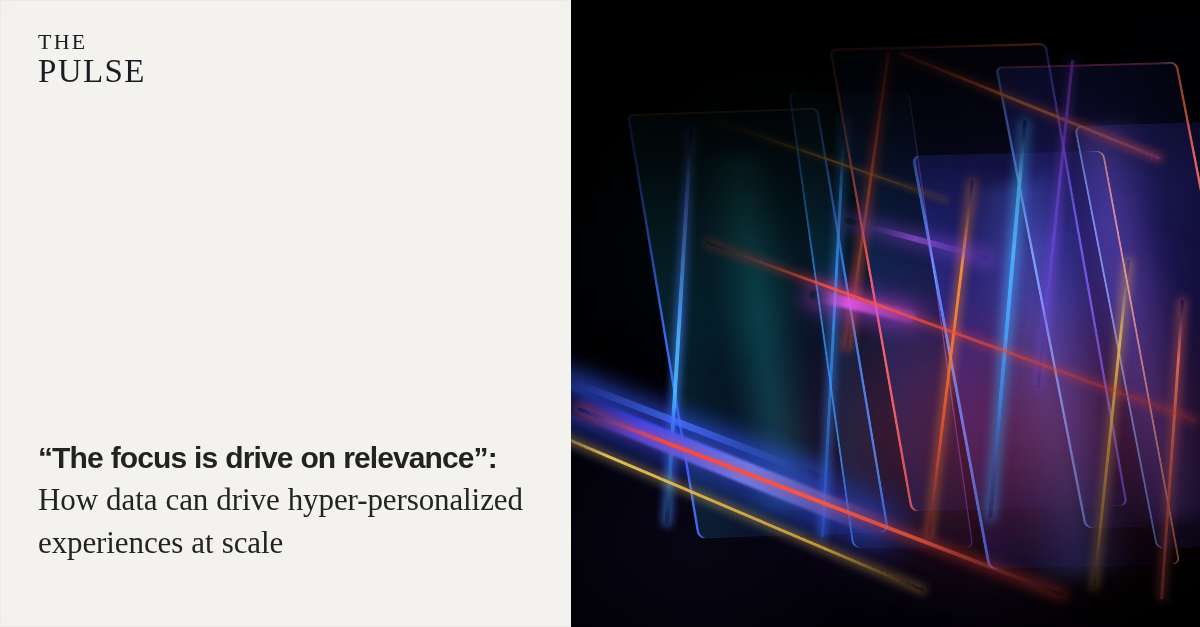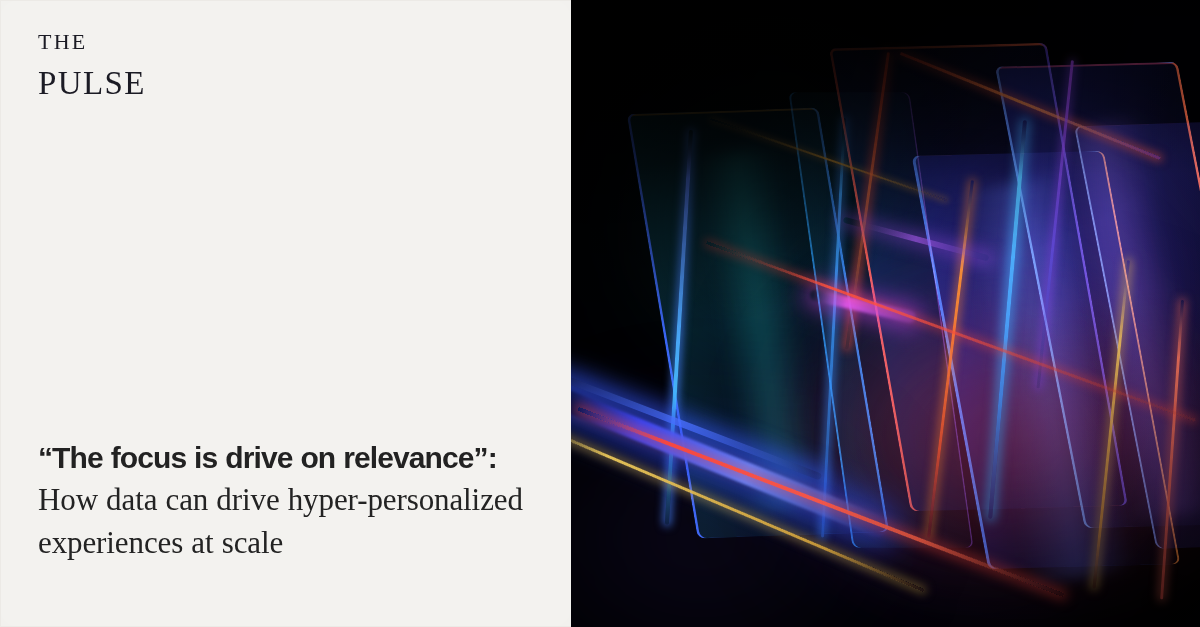--- a/index.html
+++ b/index.html
@@ -30,21 +30,21 @@
     position:absolute;left:38px;top:30px;
     line-height:1;color:#1b1b24;
     font-family:"Liberation Serif", serif;
   }
   .brand .the{
     display:block;font-size:22px;letter-spacing:2.2px;
     font-weight:400;line-height:1.05;
   }
   .brand .pulse{
     display:block;font-size:33px;letter-spacing:1.4px;
-    font-weight:400;line-height:1.05;margin-top:13px;
+    font-weight:400;line-height:1.05;margin-top:1px;
   }
 
   .headline{
     position:absolute;left:38px;right:40px;bottom:42px;
     color:#232323;
     font-family:"Liberation Serif", serif;
     font-size:31px;line-height:42.5px;
     font-weight:400;
     letter-spacing:-0.1px;
     word-spacing:0.5px;

